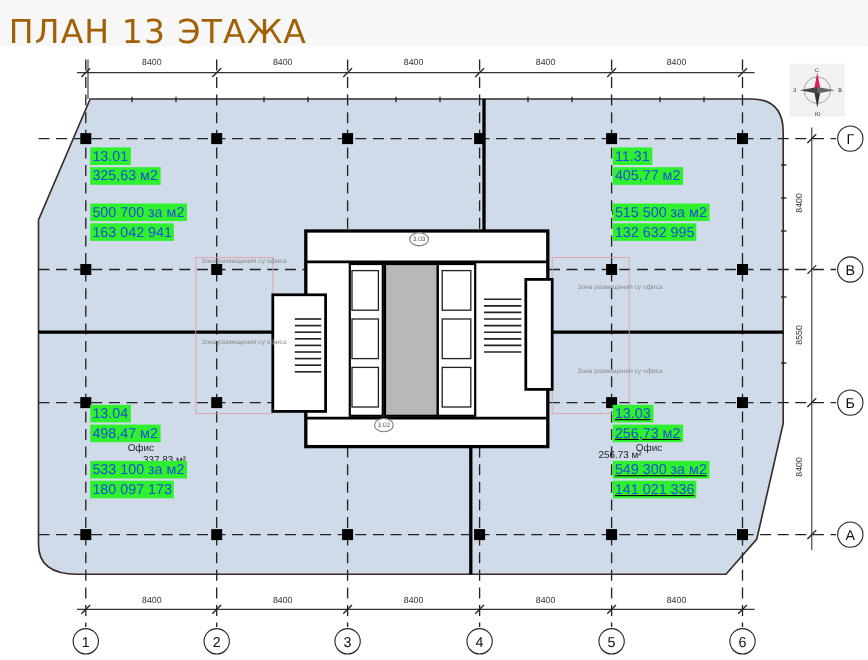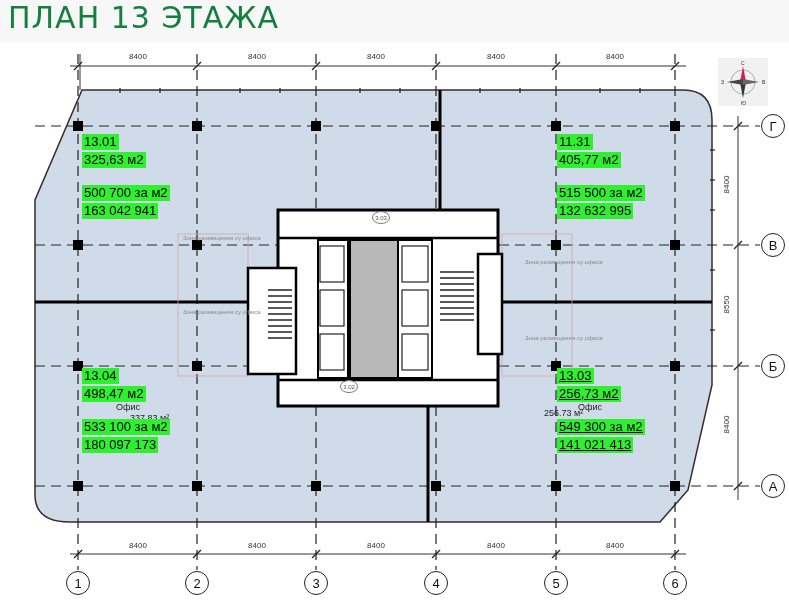--- a/index.html
+++ b/index.html
@@ -1,24 +1,24 @@
 <!DOCTYPE html>
 <html><head>
 <meta charset="utf-8">
 <style>
   html, body { margin:0; padding:0; }
   body { width:789px; height:600px; background:#f7f7f7; position:relative; overflow:hidden; font-family:"Liberation Sans", sans-serif; }
-  .title { position:absolute; left:8px; top:0; font-size:30px; color:#15803d; letter-spacing:1px; font-family:"DejaVu Sans", sans-serif; }
+  .title { position:absolute; left:8px; top:12px; font-size:30px; color:#a16207; letter-spacing:1px; font-family:"DejaVu Sans", sans-serif; }
   .sheet { position:absolute; left:0; top:42px; width:789px; height:558px; background:#ffffff; }
   svg { position:absolute; left:0; top:0; }
   .dim { position:absolute; font-size:8px; color:#333; transform:translateX(-50%); }
   .dimv { position:absolute; font-size:8px; color:#333; transform:rotate(-90deg); transform-origin:center; }
   .axis { position:absolute; width:24px; height:24px; border:1.2px solid #222; border-radius:50%; background:#fff; font-size:13px; color:#111; display:flex; align-items:center; justify-content:center; box-sizing:border-box; }
   .unit { position:absolute; }
-  .unit .g { background:#2ef02e; color:#000000; font-size:13px; line-height:16px; padding:0 2px; display:block; width:max-content; margin-bottom:2px; }
+  .unit .g { background:#2ef02e; color:#1d4ed8; font-size:13px; line-height:16px; padding:0 2px; display:block; width:max-content; margin-bottom:2px; }
   .unit .gap { height:15px; }
   .office { position:absolute; font-size:9px; color:#222; text-align:center; line-height:11px; }
   .zone { position:absolute; font-size:6px; color:#8a8a8a; line-height:8px; }
   .compass { position:absolute; left:718px; top:58px; width:50px; height:48px; background:#f1f1f1; }
   .room { position:absolute; font-size:6px; color:#555; border:1px solid #777; border-radius:50%; width:16px; height:11px; display:flex; align-items:center; justify-content:center; background:#fff; }
 </style>
 </head>
 <body>
 
 <div class="title">ПЛАН 13 ЭТАЖА</div>
@@ -227,21 +227,21 @@
   <span class="g">498,47 м2</span>
   <div class="gap"></div>
   <span class="g">533 100 за м2</span>
   <span class="g">180 097 173</span>
 </div>
 <div class="unit" style="left:557px;top:368px;text-decoration:underline;">
   <span class="g">13.03</span>
   <span class="g">256,73 м2</span>
   <div class="gap"></div>
   <span class="g">549 300 за м2</span>
-  <span class="g">141 021 413</span>
+  <span class="g">141 021 336</span>
 </div>
 
 <div class="compass">
   <svg width="50" height="48" viewBox="0 0 50 48">
     <circle cx="25" cy="24" r="12" fill="none" stroke="#999" stroke-width="0.8"></circle>
     <polygon points="25,8 28,24 22,24" fill="#e0185c"></polygon>
     <polygon points="25,40 28,24 22,24" fill="#333"></polygon>
     <polygon points="9,24 25,21 25,27" fill="#444"></polygon>
     <polygon points="41,24 25,21 25,27" fill="#666"></polygon>
     <text x="23" y="7" font-size="5" fill="#333">С</text>

